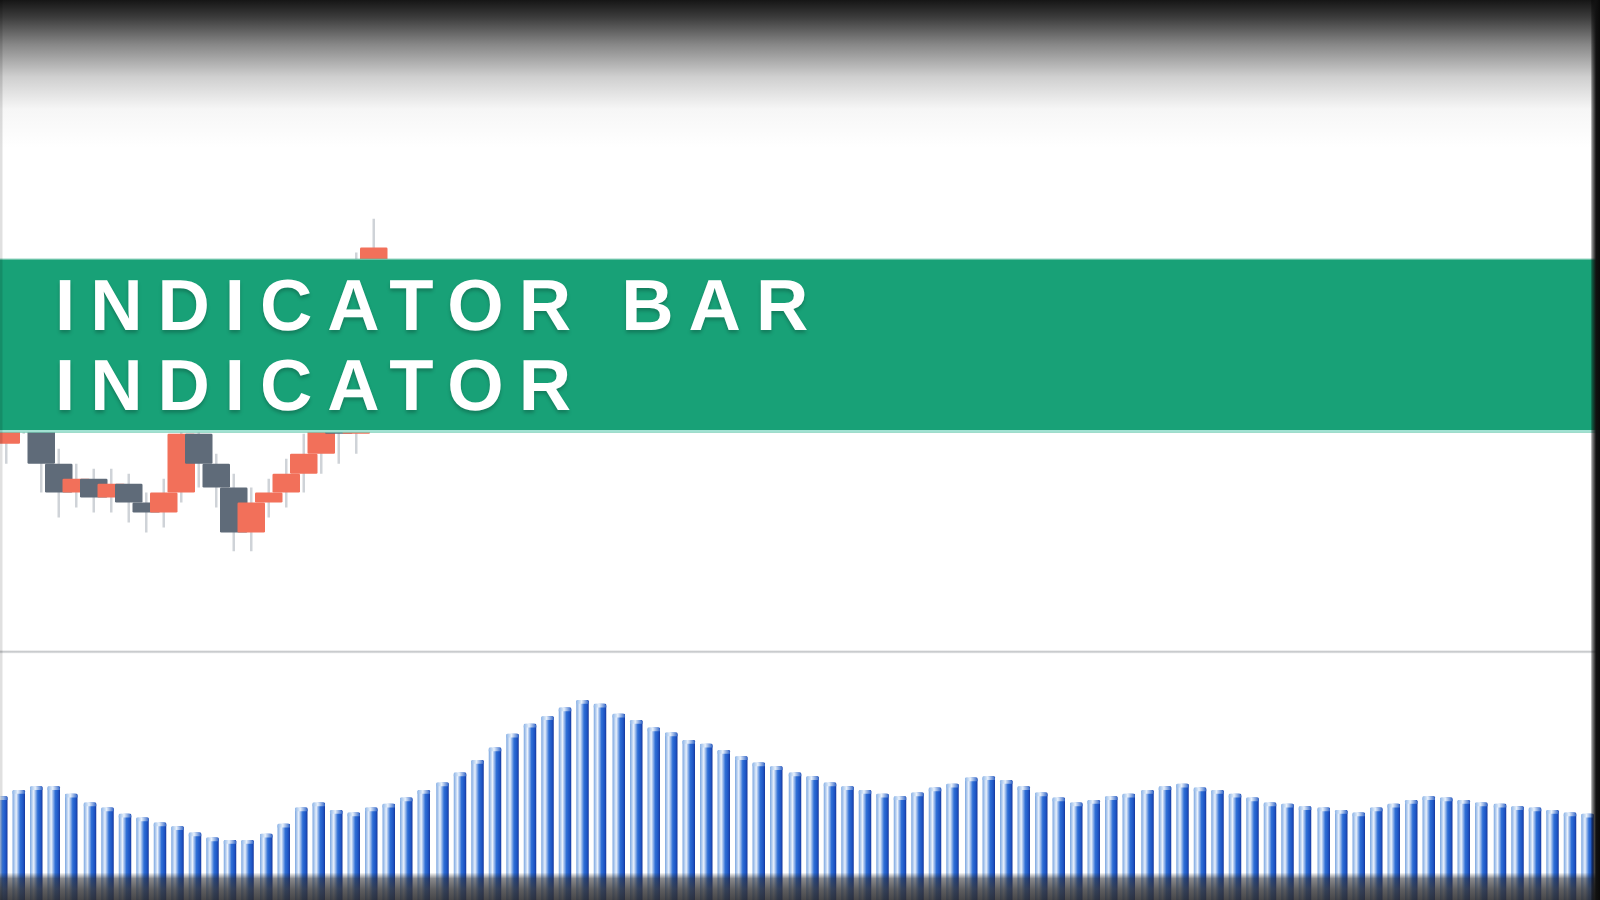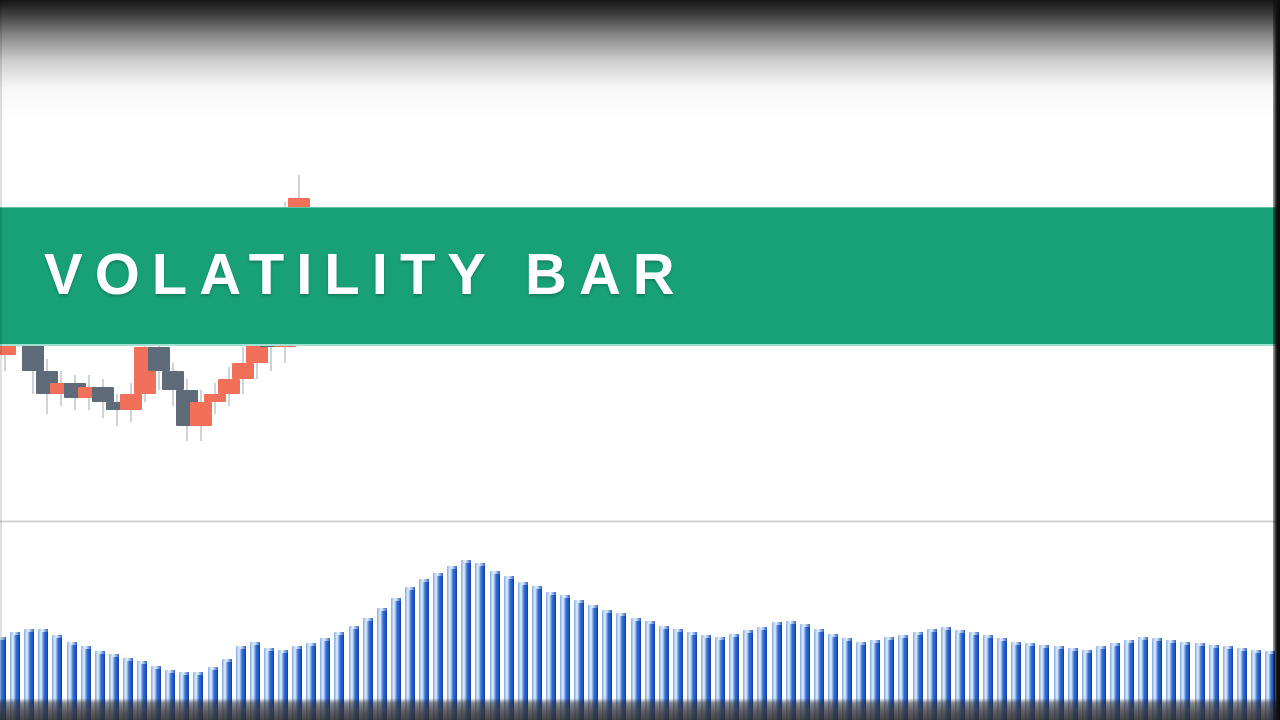--- a/index.html
+++ b/index.html
@@ -442,21 +442,22 @@
           <div class="cap"></div>
         </div>
         <div class="vbar" style="left: 1279.1px; width: 10px; height: 67.2px; background: linear-gradient(to right, rgb(123, 166, 224) 0%, rgb(233, 241, 252) 30%, rgb(47, 111, 214) 62%, rgb(29, 84, 196) 86%, rgb(23, 55, 154) 100%);">
           <div class="cap"></div>
         </div>
       </div>
   </div>
 
   <div id="title-banner" style="background: rgb(24, 161, 119);">
     <div id="banner-top-hairline"></div>
-    <div class="line" id="banner-line-1" style="color: rgb(255, 255, 255);">VOLATILITY BAR</div>
+    <div class="line" id="banner-line-1" style="color: rgb(255, 255, 255);">INDICATOR BAR</div>
+    <div class="line" id="banner-line-2" style="color: rgb(255, 255, 255);">INDICATOR</div>
     <div id="banner-bottom-hairline"></div>
   </div>
 
   <div id="top-vignette"></div>
   <div id="bottom-vignette"></div>
   <div id="left-edge-strip"></div>
   <div id="right-edge-strip"></div>
 
 </div>
 

